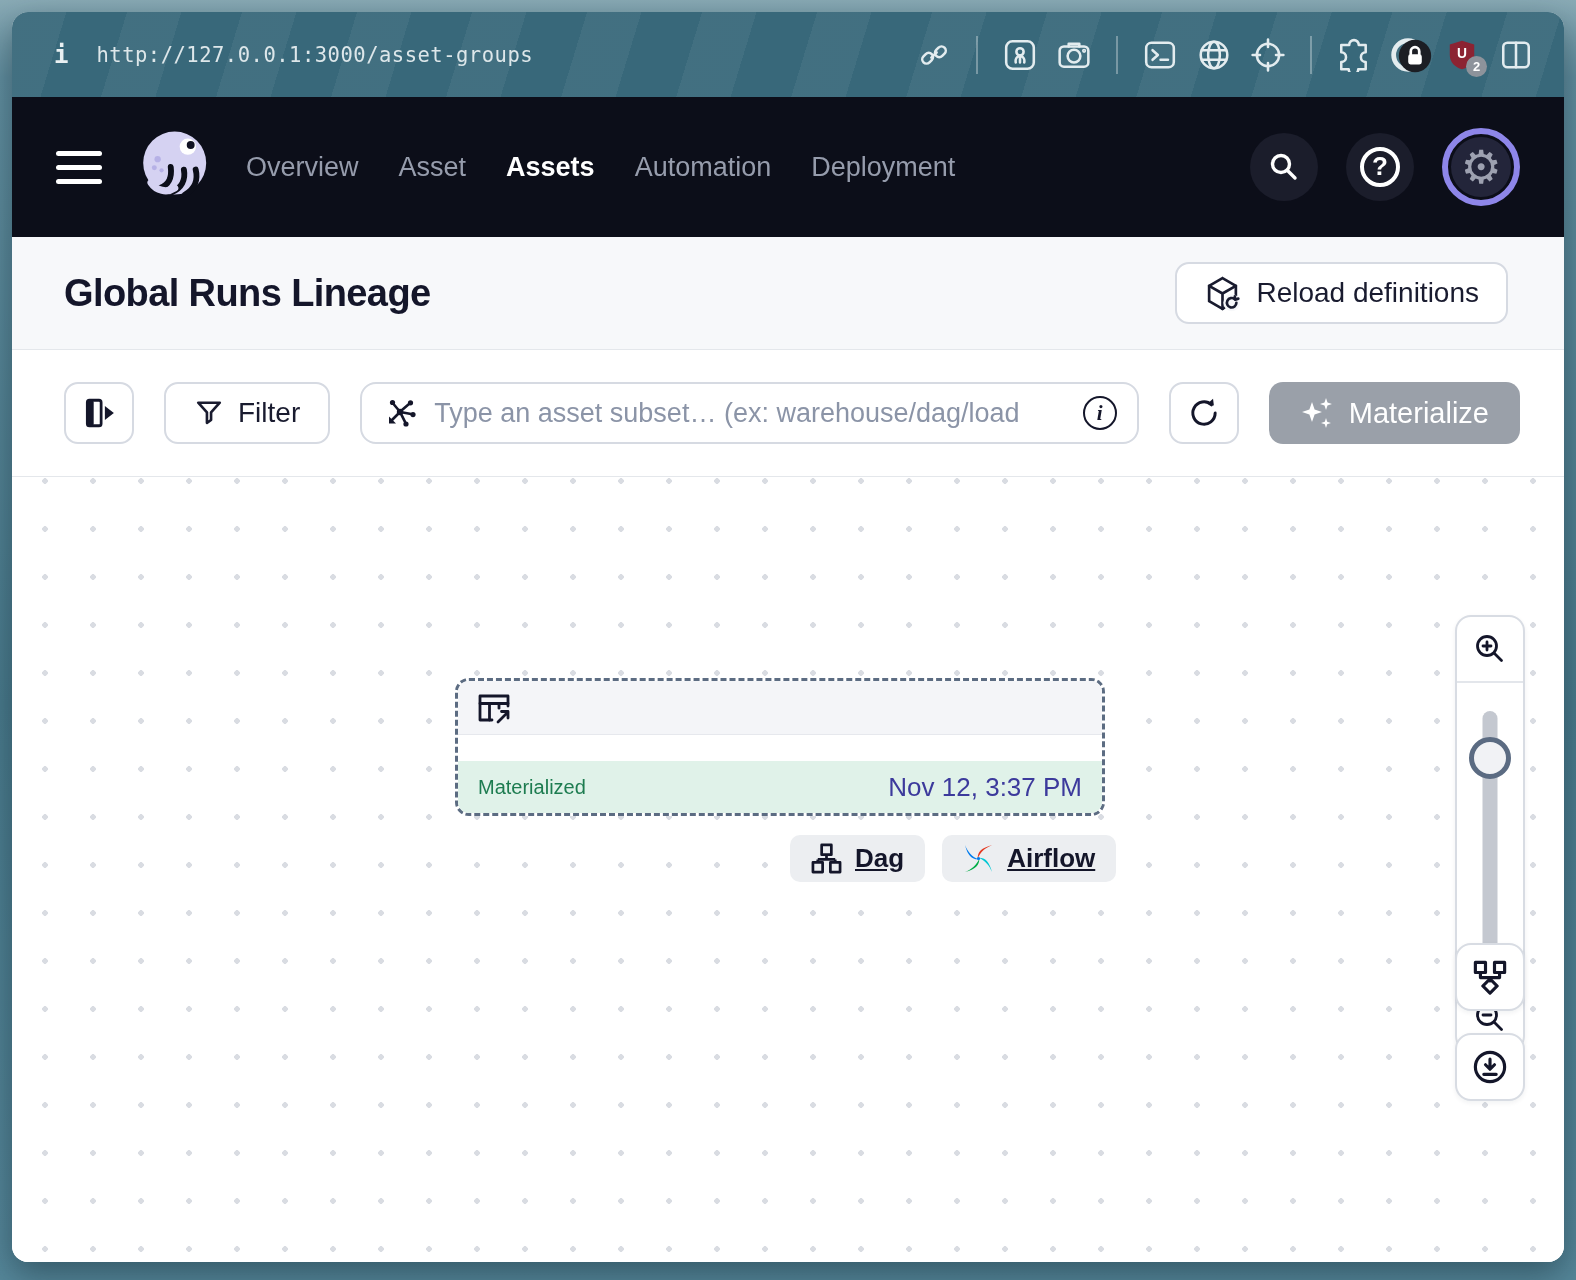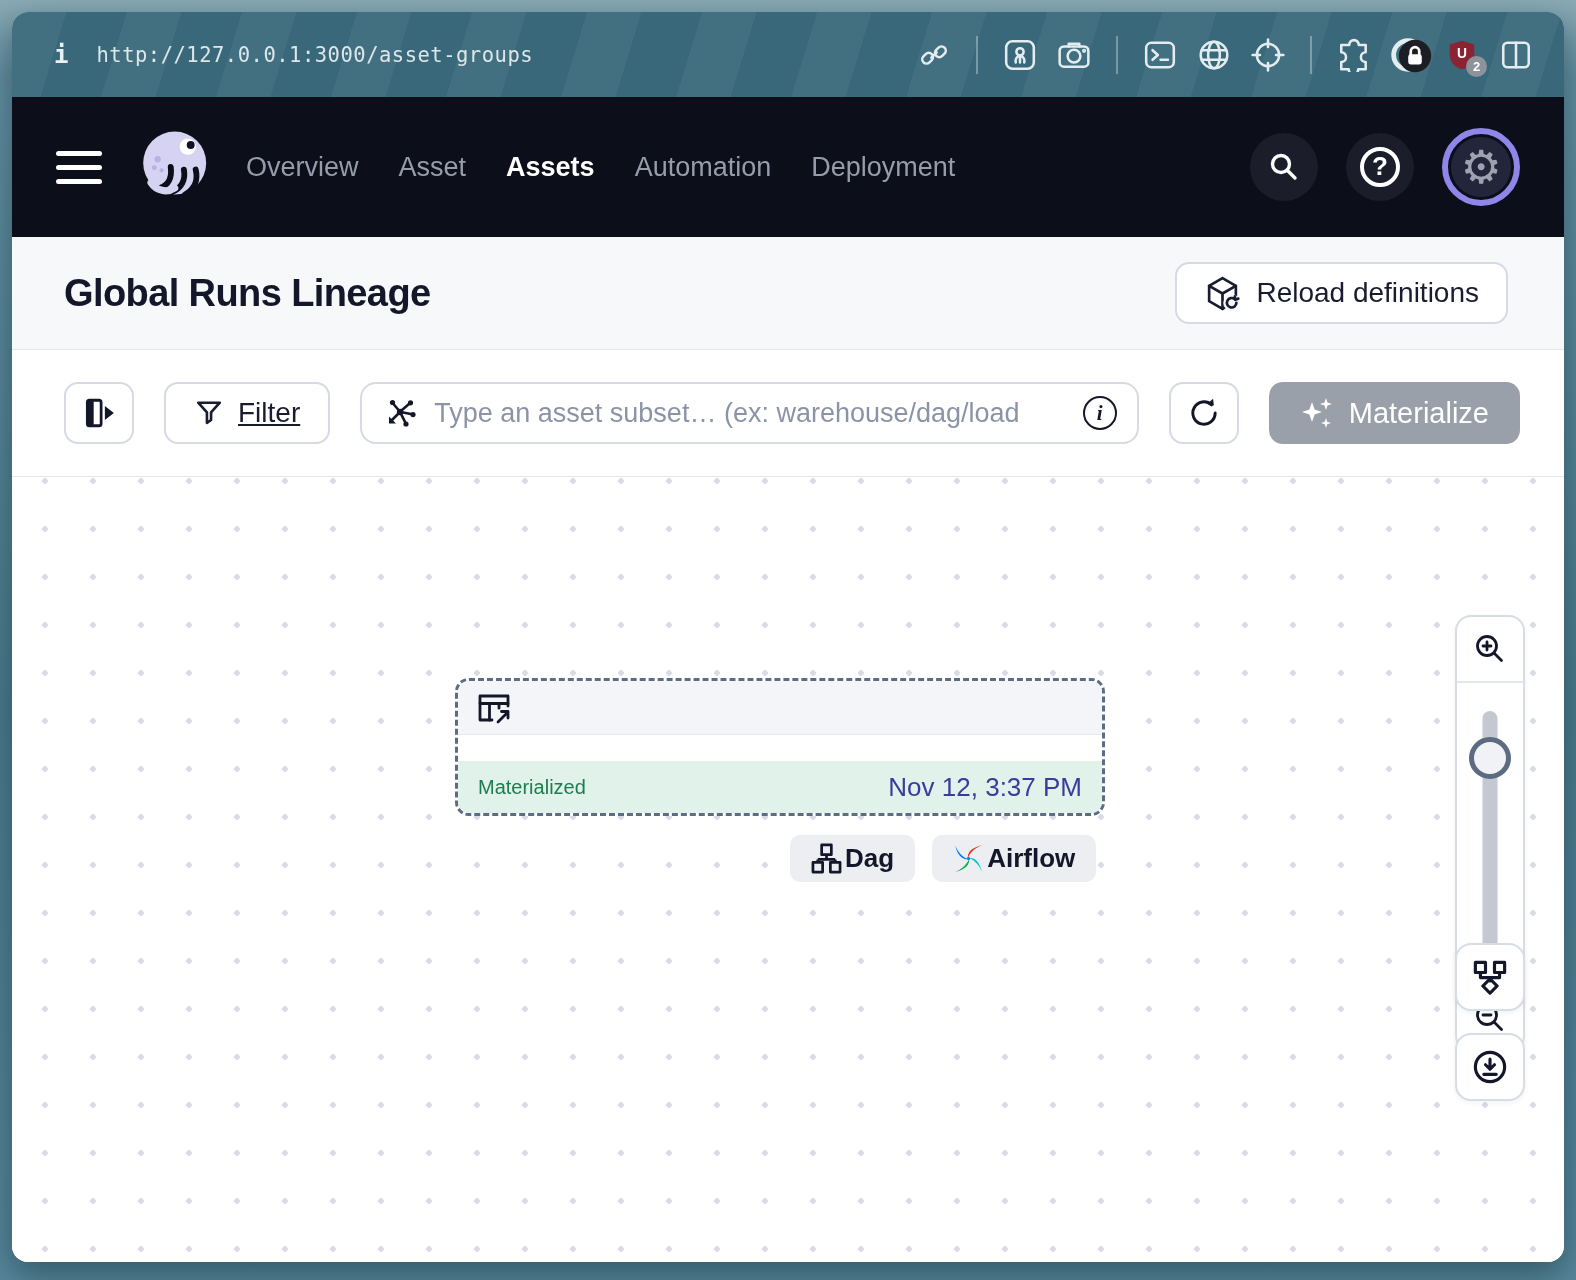--- a/index.html
+++ b/index.html
@@ -75,21 +75,21 @@
     height:127px; flex:0 0 127px; background:#fff; border-bottom:1px solid #e4e7eb;
     display:flex; align-items:center; padding:0 44px 0 52px; gap:30px;
   }
   .sq-btn {
     width:70px; height:62px; border:2px solid #d6dae2; border-radius:14px; background:#fff;
     display:flex; align-items:center; justify-content:center; cursor:pointer; flex:0 0 auto;
   }
   .sq-btn svg { width:34px; height:34px; }
   .filter-btn {
     height:62px; padding:0 28px; border:2px solid #d6dae2; border-radius:14px; background:#fff;
-    display:flex; align-items:center; gap:14px; font-size:28px; color:#191b2f; cursor:pointer; flex:0 0 auto;text-decoration:underline;
+    display:flex; align-items:center; gap:14px; font-size:28px; color:#191b2f; cursor:pointer; flex:0 0 auto;
   }
   .filter-btn svg { width:30px; height:30px; stroke:#191b2f; stroke-width:2.8; fill:none; stroke-linejoin:round; stroke-linecap:round; }
   .search-box {
     flex:1 1 auto; min-width:0; height:62px; border:2px solid #d6dae2; border-radius:16px;
     display:flex; align-items:center; gap:16px; padding:0 20px; background:#fff;
   }
   .search-box svg.lead { width:36px; height:36px; flex:0 0 auto; }
   .search-box input {
     flex:1; min-width:0; border:none; outline:none; font:27px "Liberation Sans",sans-serif; color:#14162a;
   }
@@ -124,21 +124,21 @@
   .node-mid { height:26px; background:#fff; }
   .node-status {
     height:52px; background:#e0f2e9; display:flex; align-items:center;
     justify-content:space-between; padding:0 20px;
   }
   .status-label { font-size:20px; color:#1d7c50; }
   .status-time { font-size:26px; color:#3c3a9c; }
   .node-tags { position:absolute; left:778px; top:358px; display:flex; gap:17px; }
   .tag {
     height:47px; background:#eceef1; border-radius:10px; display:flex; align-items:center;
-    gap:3px; padding:0 21px; font-size:26px; font-weight:700; color:#14162a; cursor:pointer;
+    gap:13px; padding:0 21px; font-size:26px; font-weight:700; color:#14162a; cursor:pointer;text-decoration:underline;
   }
   .tag svg { width:31px; height:31px; }
   
   .zoom-panel {
     position:absolute; right:39px; top:138px; width:70px; height:437px;
     background:#fff; border:2px solid #d8dce3; border-radius:16px;
     display:flex; flex-direction:column; box-shadow:0 2px 5px rgba(20,30,50,.06);
   }
   .zp-btn { height:66px; flex:0 0 66px; display:flex; align-items:center; justify-content:center; cursor:pointer; }
   .zp-btn.top { border-bottom:2px solid #e3e6eb; }

